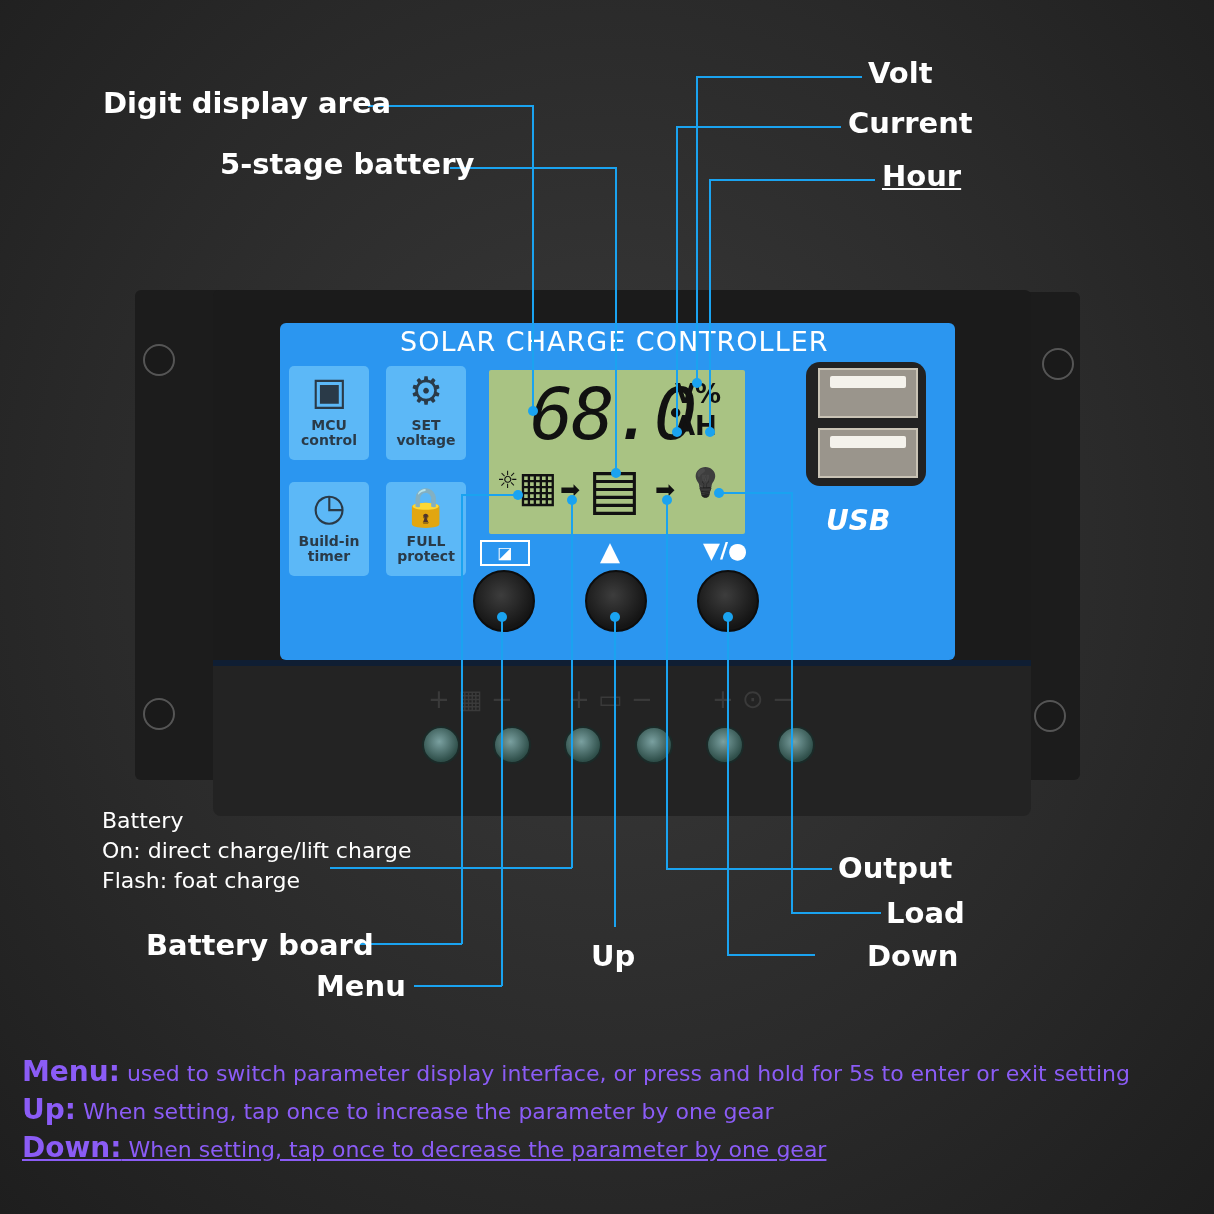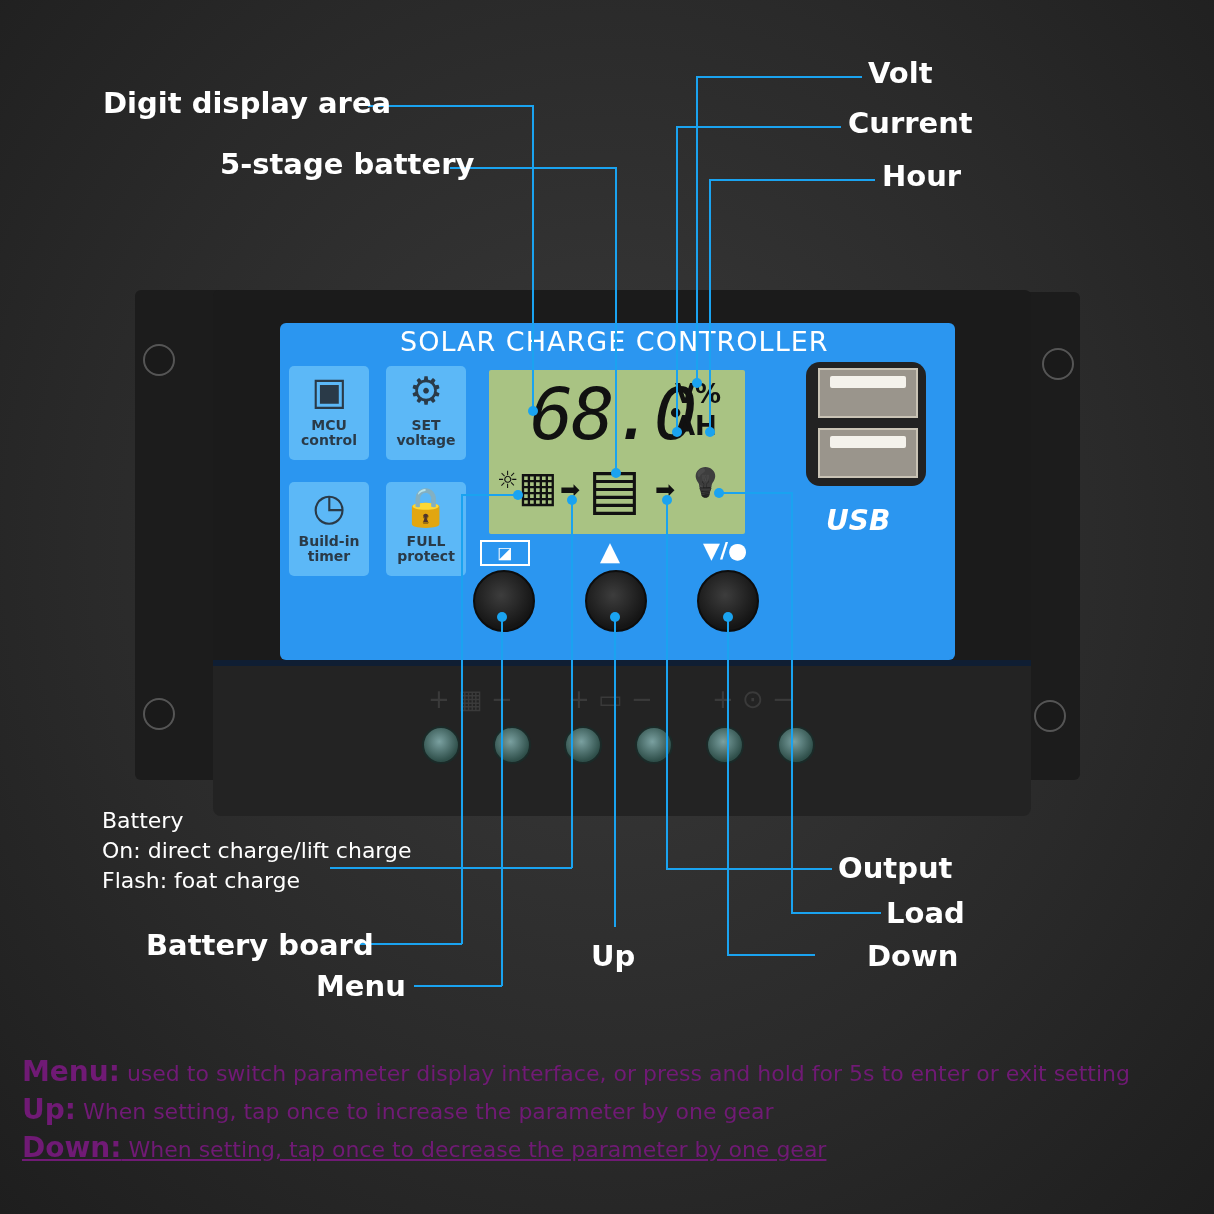--- a/index.html
+++ b/index.html
@@ -25,21 +25,21 @@
   .units{position:absolute;left:675px;top:378px;font-size:26px;font-weight:bold;color:#111;line-height:32px;}
   .lcdicon{position:absolute;color:#111;}
   .btnicon{position:absolute;color:#fff;font-weight:bold;}
   .knob{position:absolute;width:58px;height:58px;border-radius:50%;background:radial-gradient(circle at 45% 40%,#3d3d3d,#151515 70%);border:2px solid #0d0d0d;}
   .usb{position:absolute;left:806px;top:362px;width:120px;height:124px;background:#222;border-radius:14px;}
   .usbport{position:absolute;left:12px;width:96px;height:46px;background:#9a958c;border:2px solid #c9c3b5;}
   .usbtongue{position:absolute;left:10px;top:6px;width:76px;height:12px;background:#f4f2ec;border-radius:2px;}
   .usblabel{position:absolute;left:826px;top:504px;font-size:28px;font-style:italic;font-weight:bold;color:#fff;}
   .screw{position:absolute;width:34px;height:34px;border-radius:50%;background:radial-gradient(circle at 45% 40%,#7aa0a0,#2f4f4a 70%);border:2px solid #1b2a28;}
   .term{position:absolute;color:#3a3a3a;font-size:26px;}
-  .desc{position:absolute;left:22px;font-size:22px;color:#701a75;white-space:nowrap;}
+  .desc{position:absolute;left:22px;font-size:22px;color:#8b5cf6;white-space:nowrap;}
   .desc b{font-size:28px;}
 </style>
 </head>
 <body>
 
 <div class="ear" style="left:135px;top:290px;width:90px;height:490px;"></div>
 <div class="ear" style="left:1010px;top:292px;width:70px;height:488px;"></div>
 <div class="hole" style="left:143px;top:344px;"></div>
 <div class="hole" style="left:143px;top:698px;"></div>
 <div class="hole" style="left:1042px;top:348px;"></div>
@@ -157,21 +157,21 @@
 <div class="dot" style="left:719px;top:493px;"></div>
 
 <div class="line" style="left:727px;top:617px;width:2px;height:338px;"></div>
 <div class="line" style="left:727px;top:954px;width:88px;height:2px;"></div>
 <div class="dot" style="left:728px;top:617px;"></div>
 
 <div class="lbl big" style="left:103px;top:86px;">Digit display area</div>
 <div class="lbl big" style="left:220px;top:147px;">5-stage battery</div>
 <div class="lbl big" style="left:868px;top:56px;">Volt</div>
 <div class="lbl big" style="left:848px;top:106px;">Current</div>
-<div class="lbl big" style="left:882px;top:159px;">Hour</div>
+<div class="lbl big" style="left:882px;top:159px;text-decoration:underline;">Hour</div>
 <div class="lbl med" style="left:102px;top:808px;">Battery</div>
 <div class="lbl med" style="left:102px;top:838px;">On: direct charge/lift charge</div>
 <div class="lbl med" style="left:102px;top:868px;">Flash: foat charge</div>
 <div class="lbl big" style="left:146px;top:928px;">Battery board</div>
 <div class="lbl big" style="left:316px;top:969px;">Menu</div>
 <div class="lbl big" style="left:591px;top:939px;">Up</div>
 <div class="lbl big" style="left:838px;top:851px;">Output</div>
 <div class="lbl big" style="left:886px;top:896px;">Load</div>
 <div class="lbl big" style="left:823px;top:939px;margin-left:44px;">Down</div>
 

